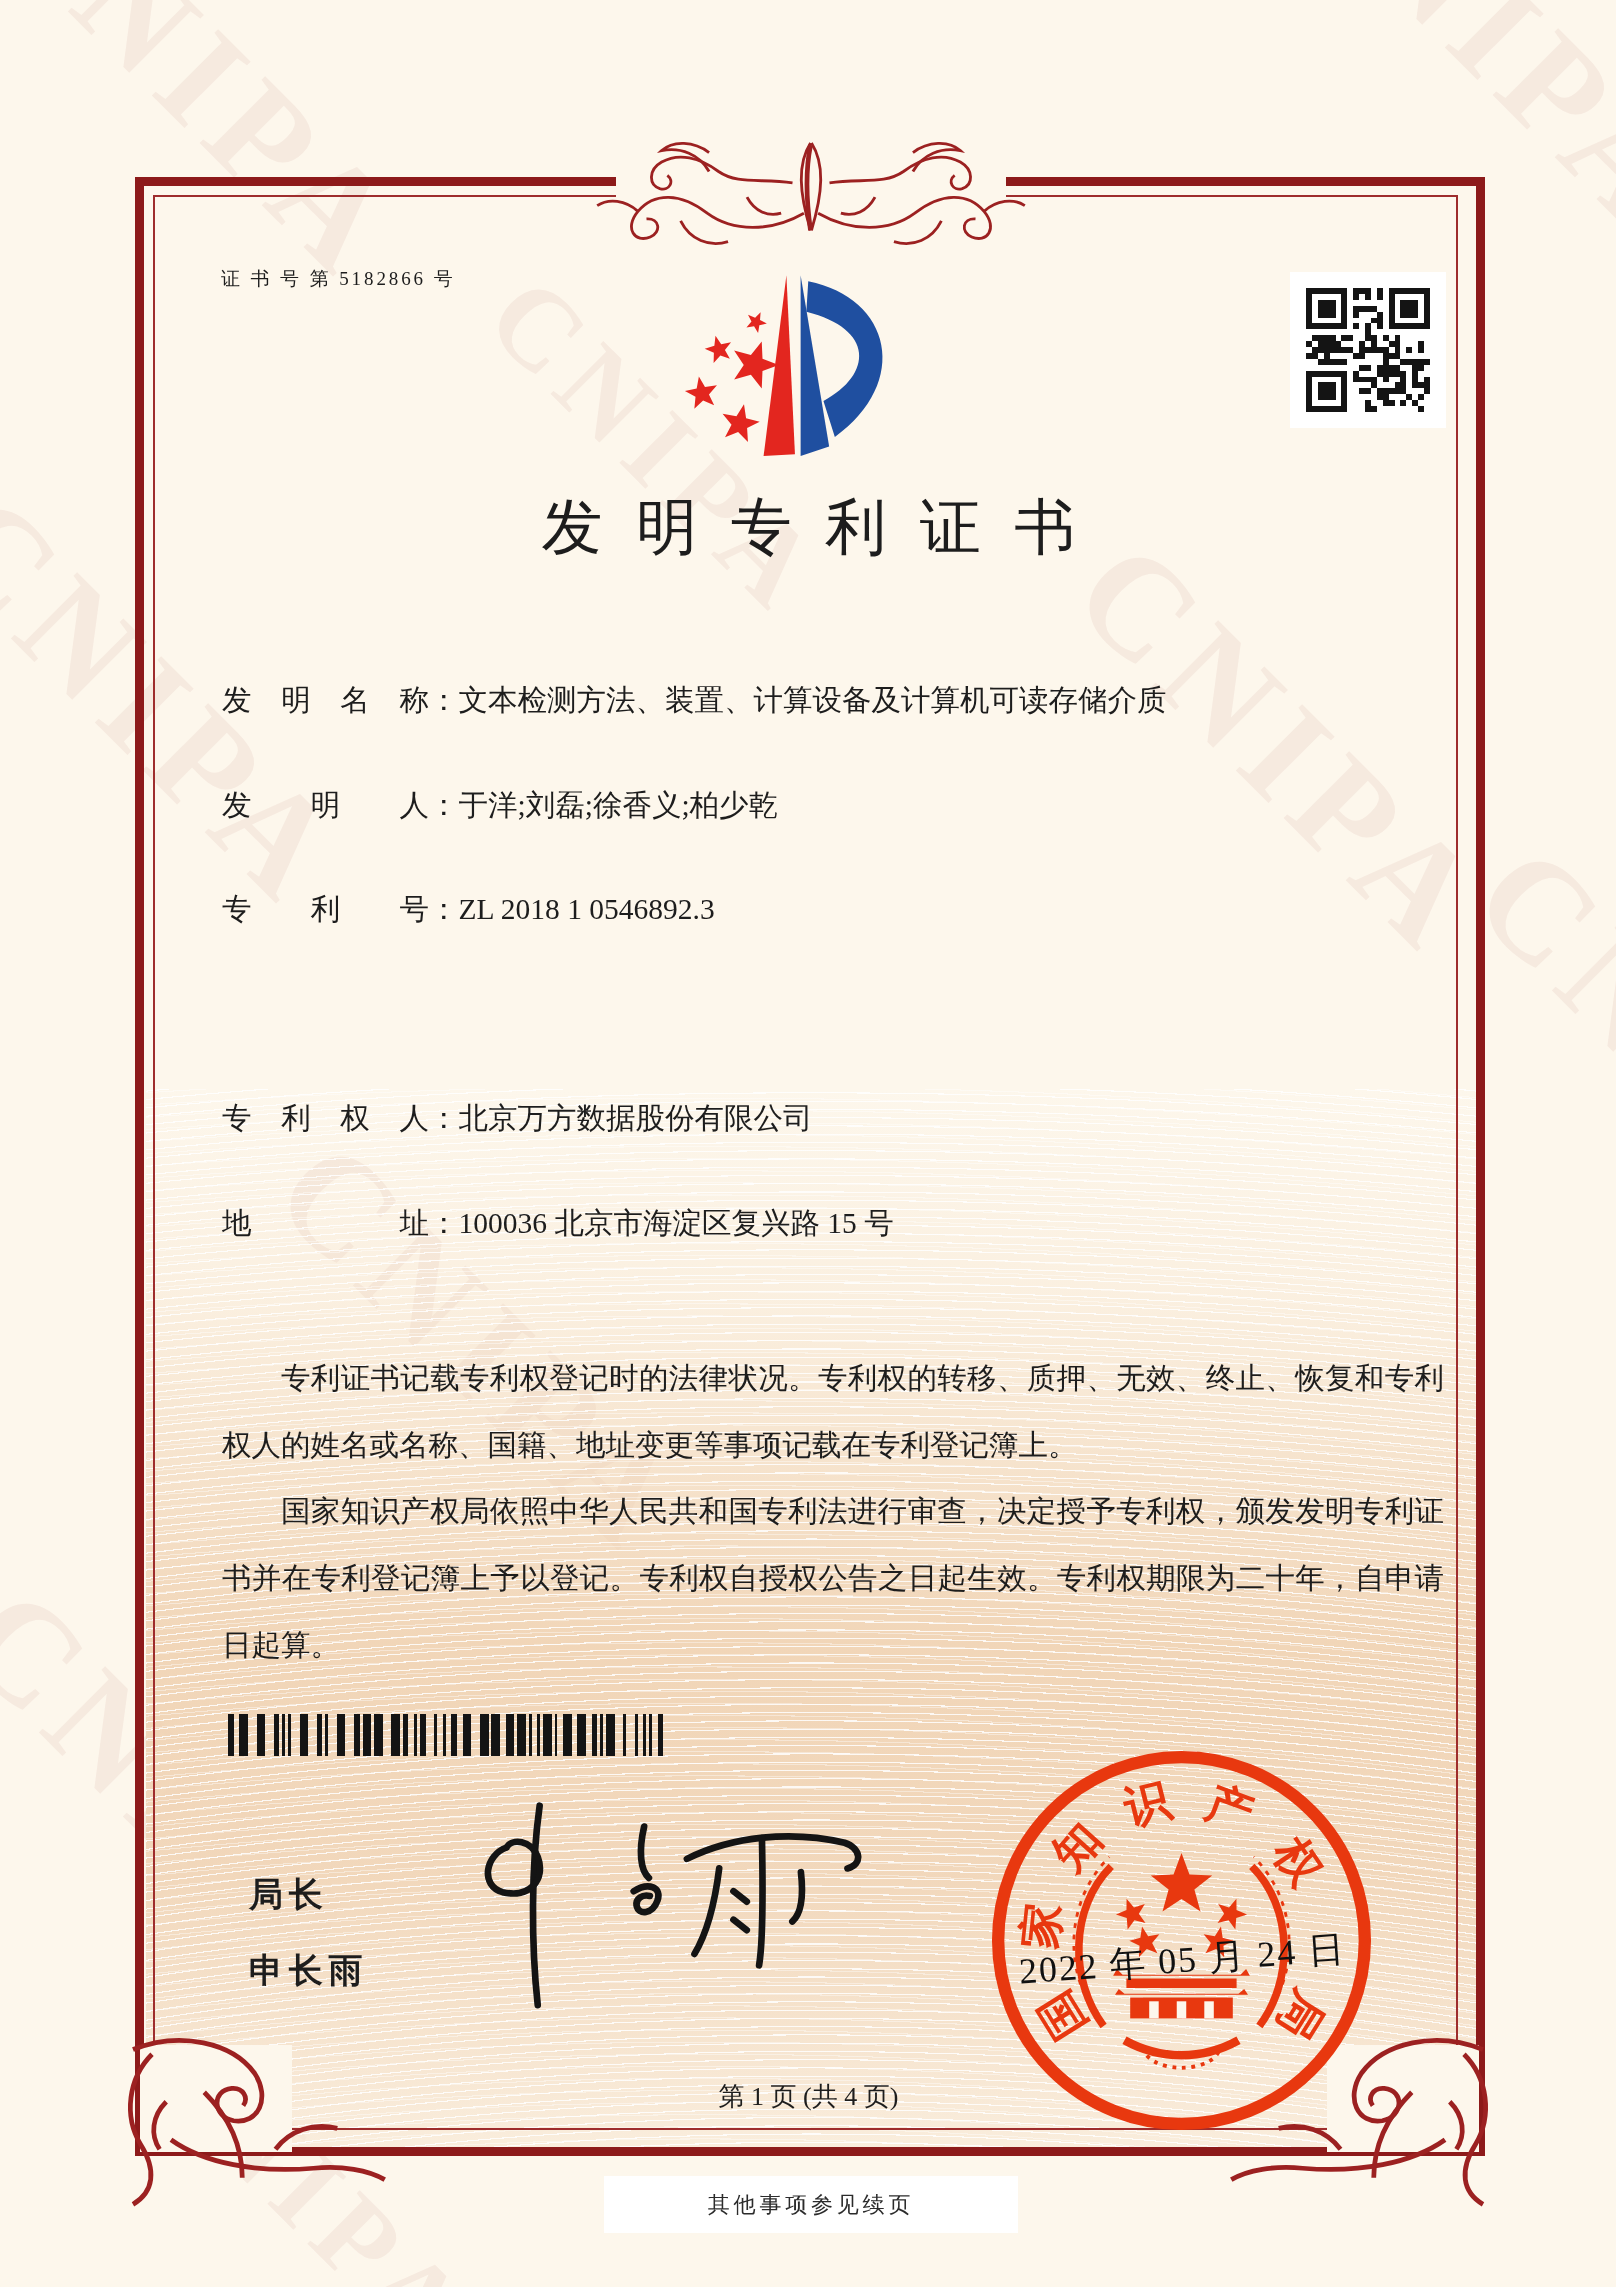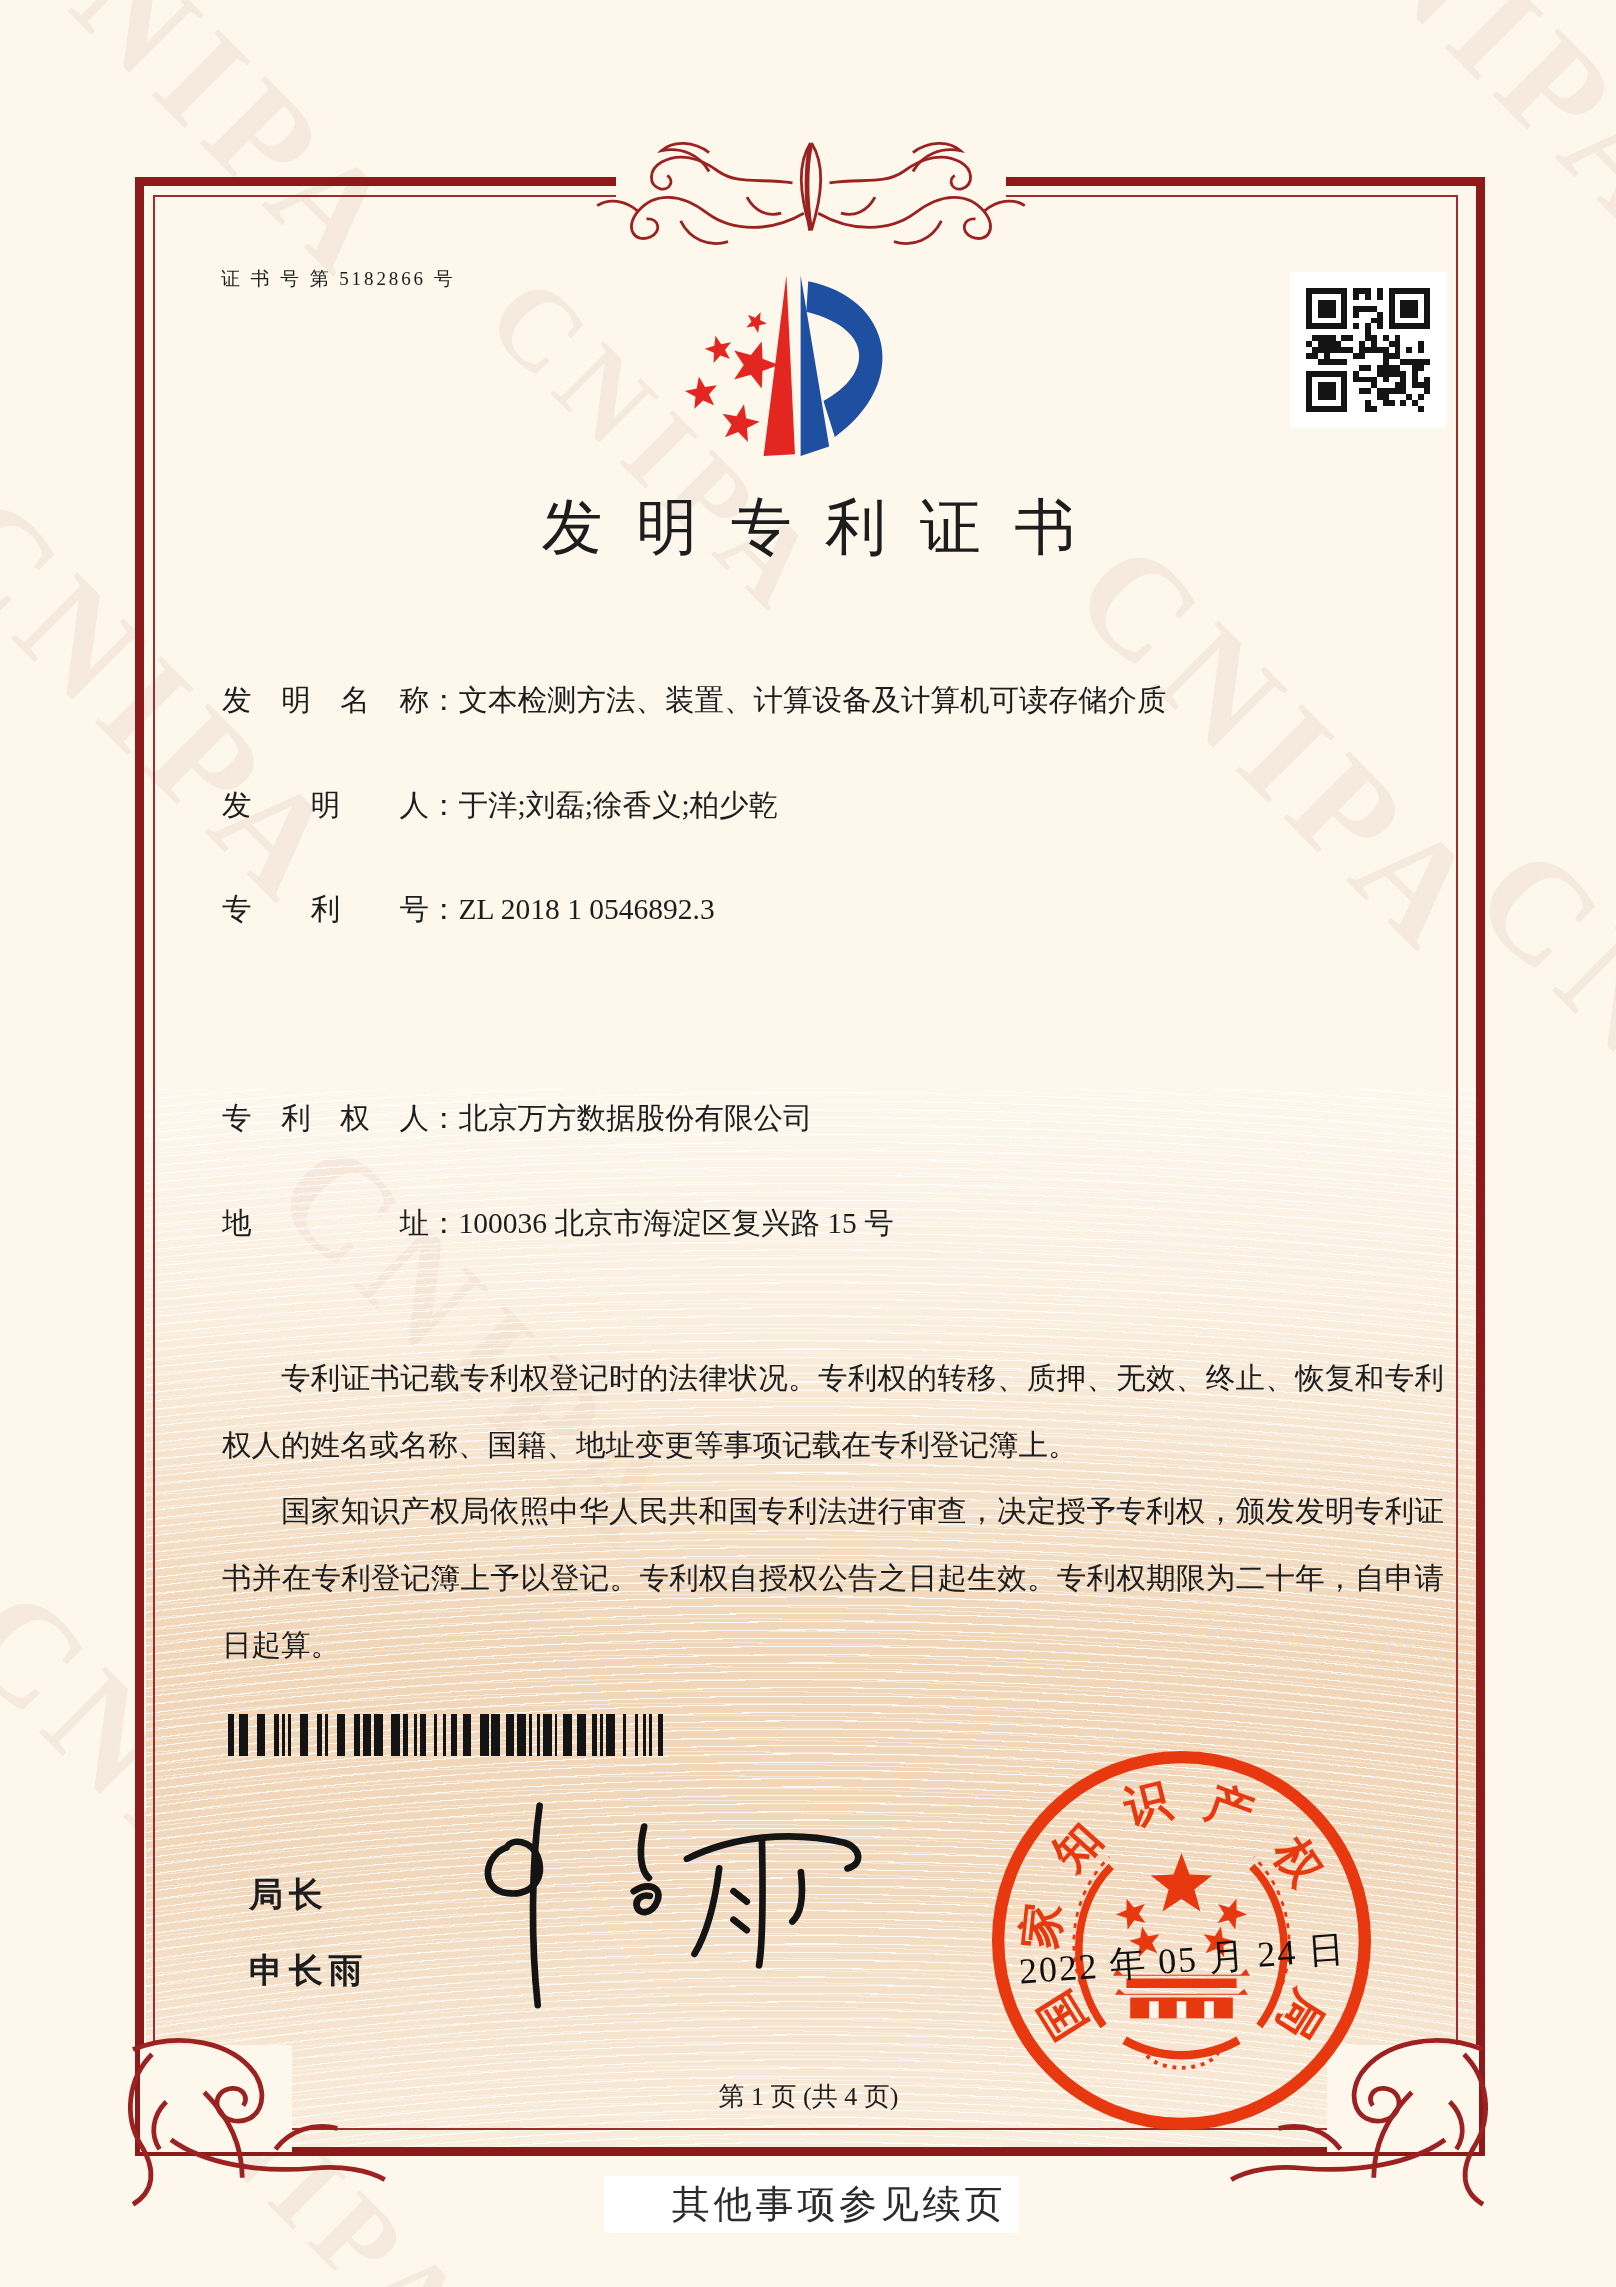--- a/index.html
+++ b/index.html
@@ -55,21 +55,21 @@
     font-family:"Liberation Sans",sans-serif; letter-spacing:5.7px;}
   .signature{position:absolute; left:447px; top:1800px; width:457px; height:228px;}
   .seal{position:absolute; left:982px; top:1741px; width:399px; height:399px;}
   .seal-date{
     position:absolute; left:997px; top:1936px; width:371px; text-align:center;
     font-size:36px; color:#111; transform:rotate(-4deg); letter-spacing:1.9px;
   }
   .page-no{position:absolute; left:0; top:2079px; width:100%; text-align:center; font-size:26px;}
   .foot-band{position:absolute; left:604px; top:2176px; width:414px; height:57px; background:#ffffff;}
   .foot-note{width:100%; height:100%; display:flex; align-items:center; justify-content:center;
-    font-size:38px; letter-spacing:3.8px; color:#2b2b2b;padding-left:28px;}
+    font-size:22px; letter-spacing:3.8px; color:#2b2b2b;}
 </style>
 </head>
 <body>
 
 <div id="page">
 
   <span class="wm" style="left:-57px; top:-9.5px;">CNIPA</span>
   <span class="wm" style="left:1236px; top:-57px;">CNIPA</span>
   <span class="wm" style="left:447px; top:380px; font-size:114px;">CNIPA</span>
   <span class="wm" style="left:-114px; top:618px;">CNIPA</span>

